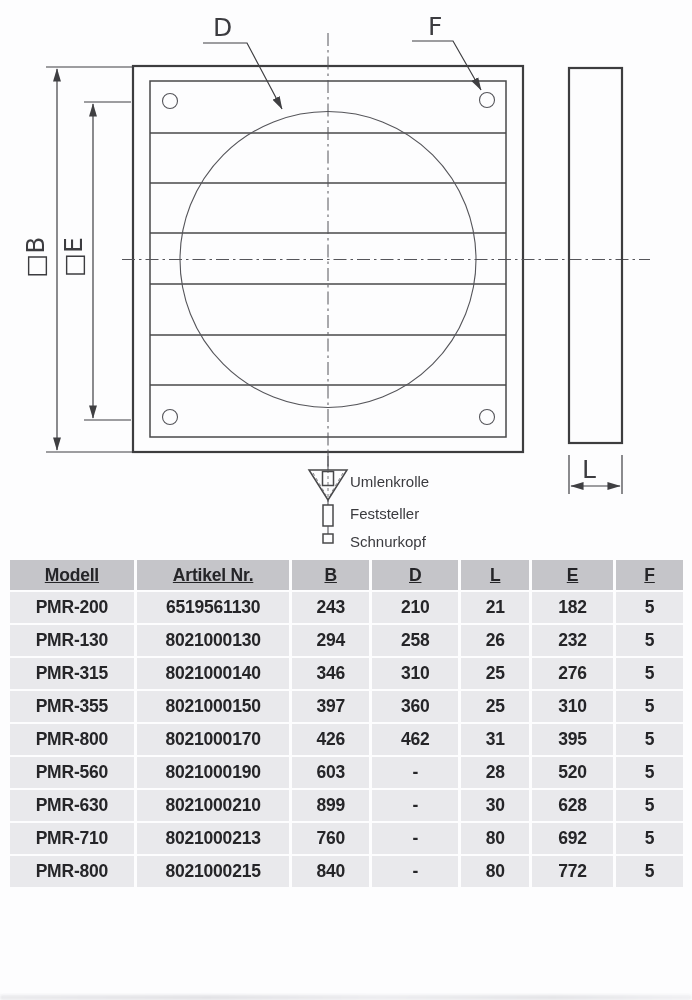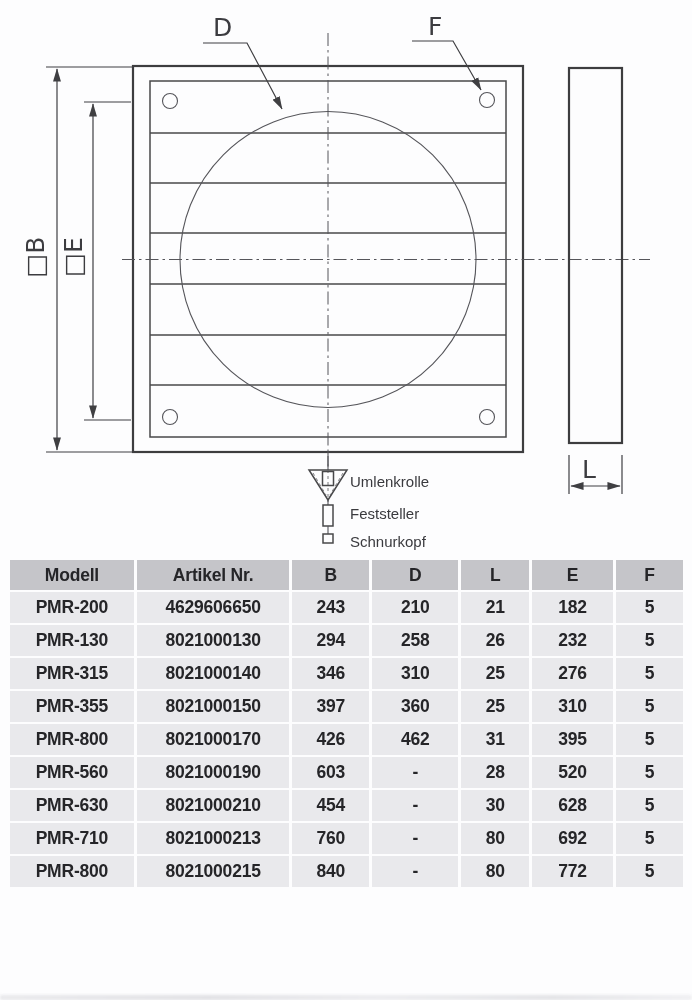--- a/index.html
+++ b/index.html
@@ -22,21 +22,21 @@
   
   .spec-table-wrap{position:absolute;left:7px;top:558px;width:679px;}
   table.spec{
     width:100%;table-layout:fixed;
     border-collapse:separate;border-spacing:3px 2px;
     font-weight:700;font-size:17.5px;color:#252528;
     letter-spacing:-0.2px;
   }
   table.spec th{
     background:#c5c5c9;height:30px;font-weight:700;
-    text-align:center;vertical-align:middle;padding:0;
+    text-align:center;vertical-align:middle;padding:0;text-decoration:underline;
   }
   table.spec td{
     background:#e9e9ec;height:31px;
     text-align:center;vertical-align:middle;padding:0;
   }
   col.c1{width:18.9%} col.c2{width:23.3%} col.c3{width:11.7%}
   col.c4{width:13.2%} col.c5{width:10.3%} col.c6{width:12.4%} col.c7{width:10.2%}
   .bottom-artifact{
     position:absolute;left:0;top:995px;width:692px;height:5px;
     background:linear-gradient(90deg,#d8d8dc 0%,#c9c9cf 30%,#dddde1 55%,#cccdd2 80%,#e4e4e8 100%);
@@ -145,21 +145,21 @@
           <th>B</th>
           <th>D</th>
           <th>L</th>
           <th>E</th>
           <th>F</th>
         </tr>
     </thead>
     <tbody>
         <tr>
           <td>PMR-200</td>
-          <td>4629606650</td>
+          <td>6519561130</td>
           <td>243</td>
           <td>210</td>
           <td>21</td>
           <td>182</td>
           <td>5</td>
         </tr>
         <tr>
           <td>PMR-130</td>
           <td>8021000130</td>
           <td>294</td>
@@ -200,21 +200,21 @@
           <td>8021000190</td>
           <td>603</td>
           <td>-</td>
           <td>28</td>
           <td>520</td>
           <td>5</td>
         </tr>
         <tr>
           <td>PMR-630</td>
           <td>8021000210</td>
-          <td>454</td>
+          <td>899</td>
           <td>-</td>
           <td>30</td>
           <td>628</td>
           <td>5</td>
         </tr>
         <tr>
           <td>PMR-710</td>
           <td>8021000213</td>
           <td>760</td>
           <td>-</td>

